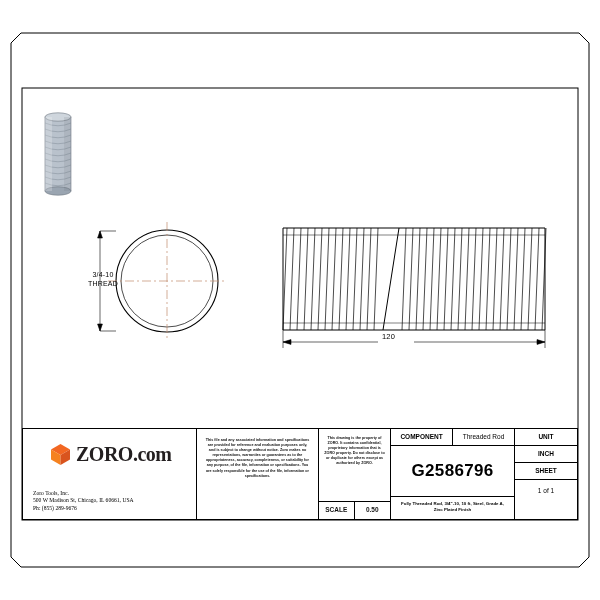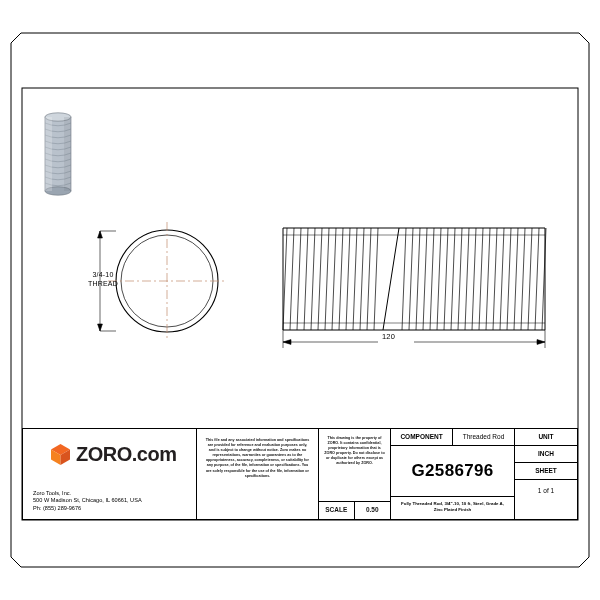--- a/index.html
+++ b/index.html
@@ -58,20 +58,21 @@
     border: 1px solid #000000;
     box-sizing: border-box;
     display: flex;
   }
   .tb-logo {
     width: 174px;
     border-right: 1px solid #000000;
     box-sizing: border-box;
     position: relative;
     padding: 8px 10px;
+    font-family: Liberation Serif, serif;
   }
   .logo-row {
     display: flex;
     align-items: center;
     gap: 4px;
     margin-top: 6px;
     margin-left: 16px;
   }
   .logo-mark {
     width: 23px;

